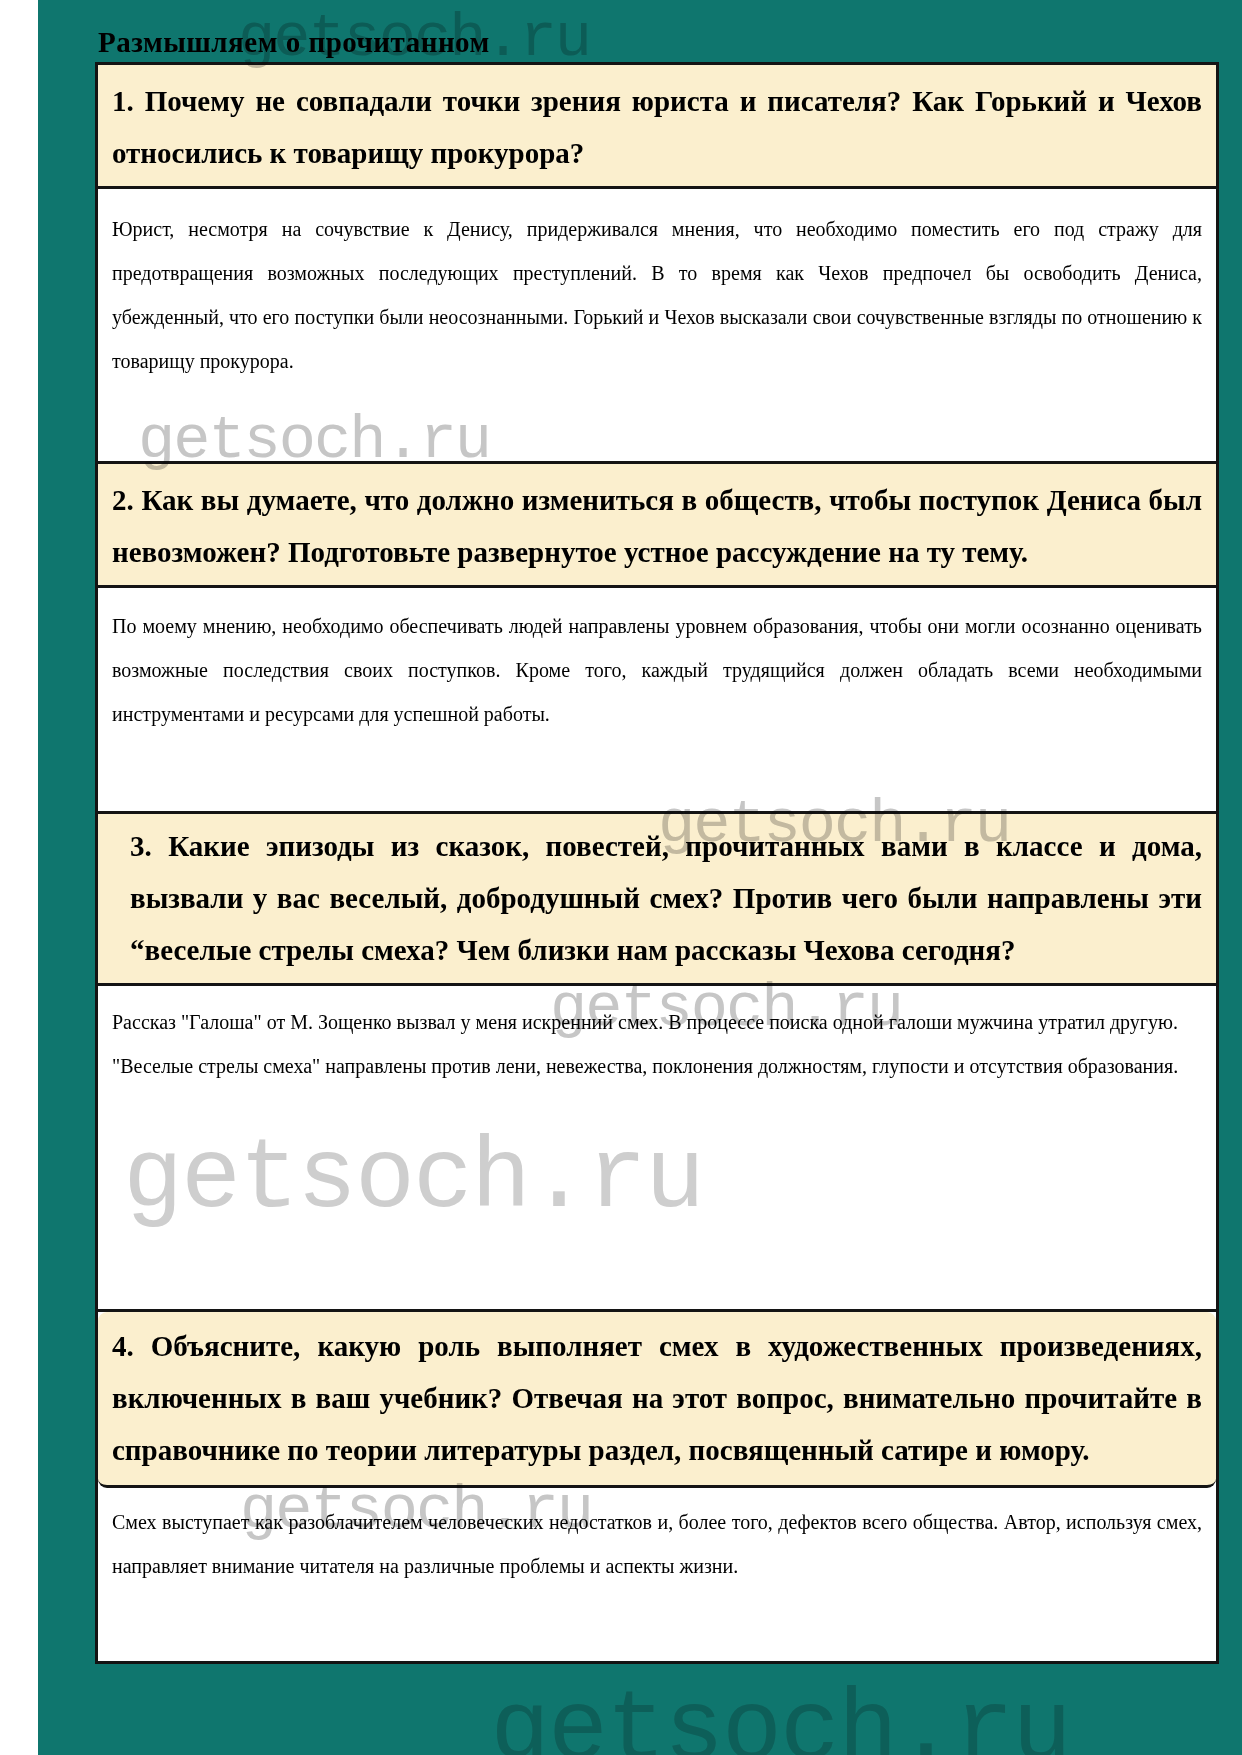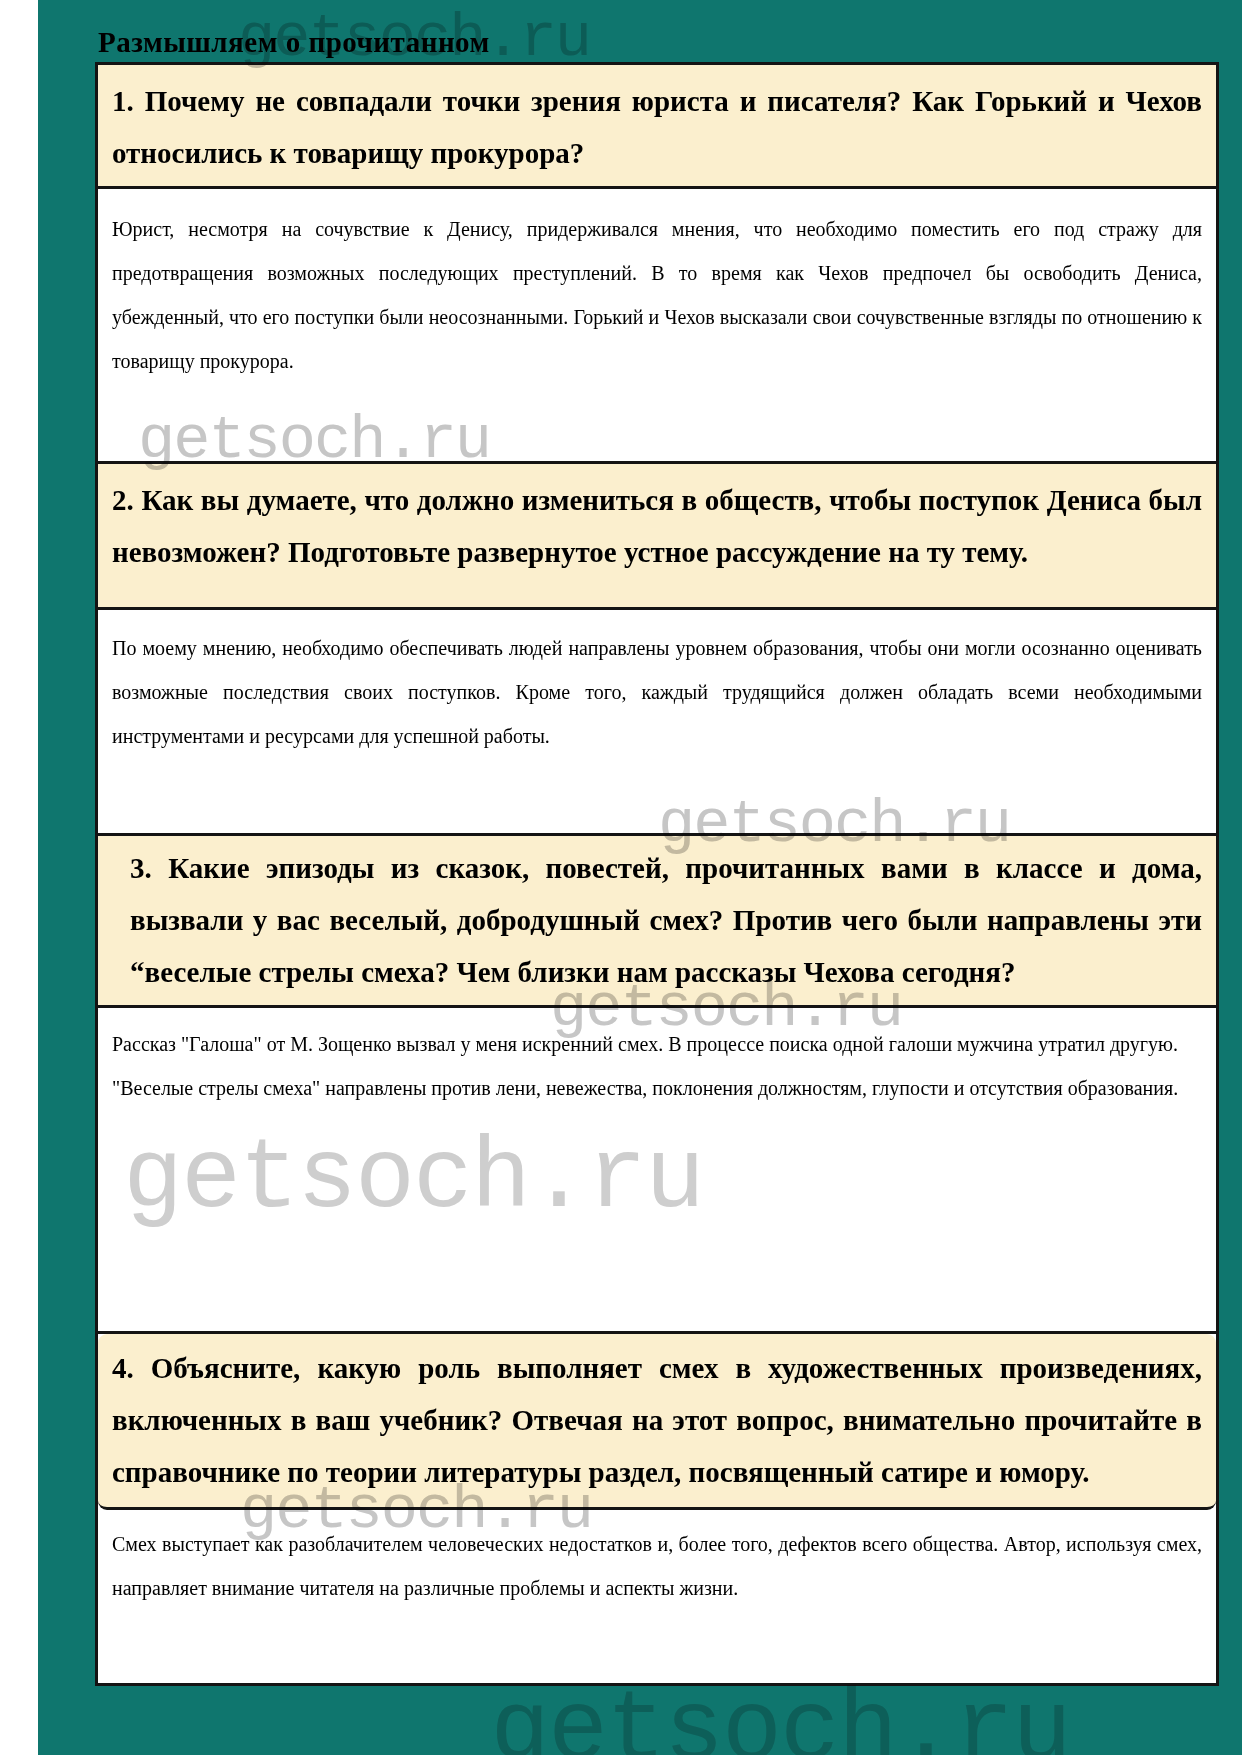--- a/index.html
+++ b/index.html
@@ -36,21 +36,21 @@
     font-weight:bold;
     font-size:29px;line-height:52px;
   }
   .a{
     background:#ffffff;
     font-size:20px;line-height:44px;
   }
   .a p{margin:0;padding:0;}
   .h-q1{height:124px;}
   .h-a1{height:275px;padding-top:18px;}
-  .h-q2{height:146px;}
+  .h-q2{height:124px;}
   .h-a2{height:226px;padding-top:16px;}
   .h-q3{height:172px;padding-top:6px;padding-left:32px;}
   .h-a3{height:326px;padding-top:14px;}
   .h-q4{height:176px;padding-top:8px;border-radius:9px;}
   .h-a4{height:173px;padding-top:12px;}
   .watermark{
     position:absolute;
     z-index:10;
     font-family:Liberation Mono, monospace;
     color:#c6c6c6;

